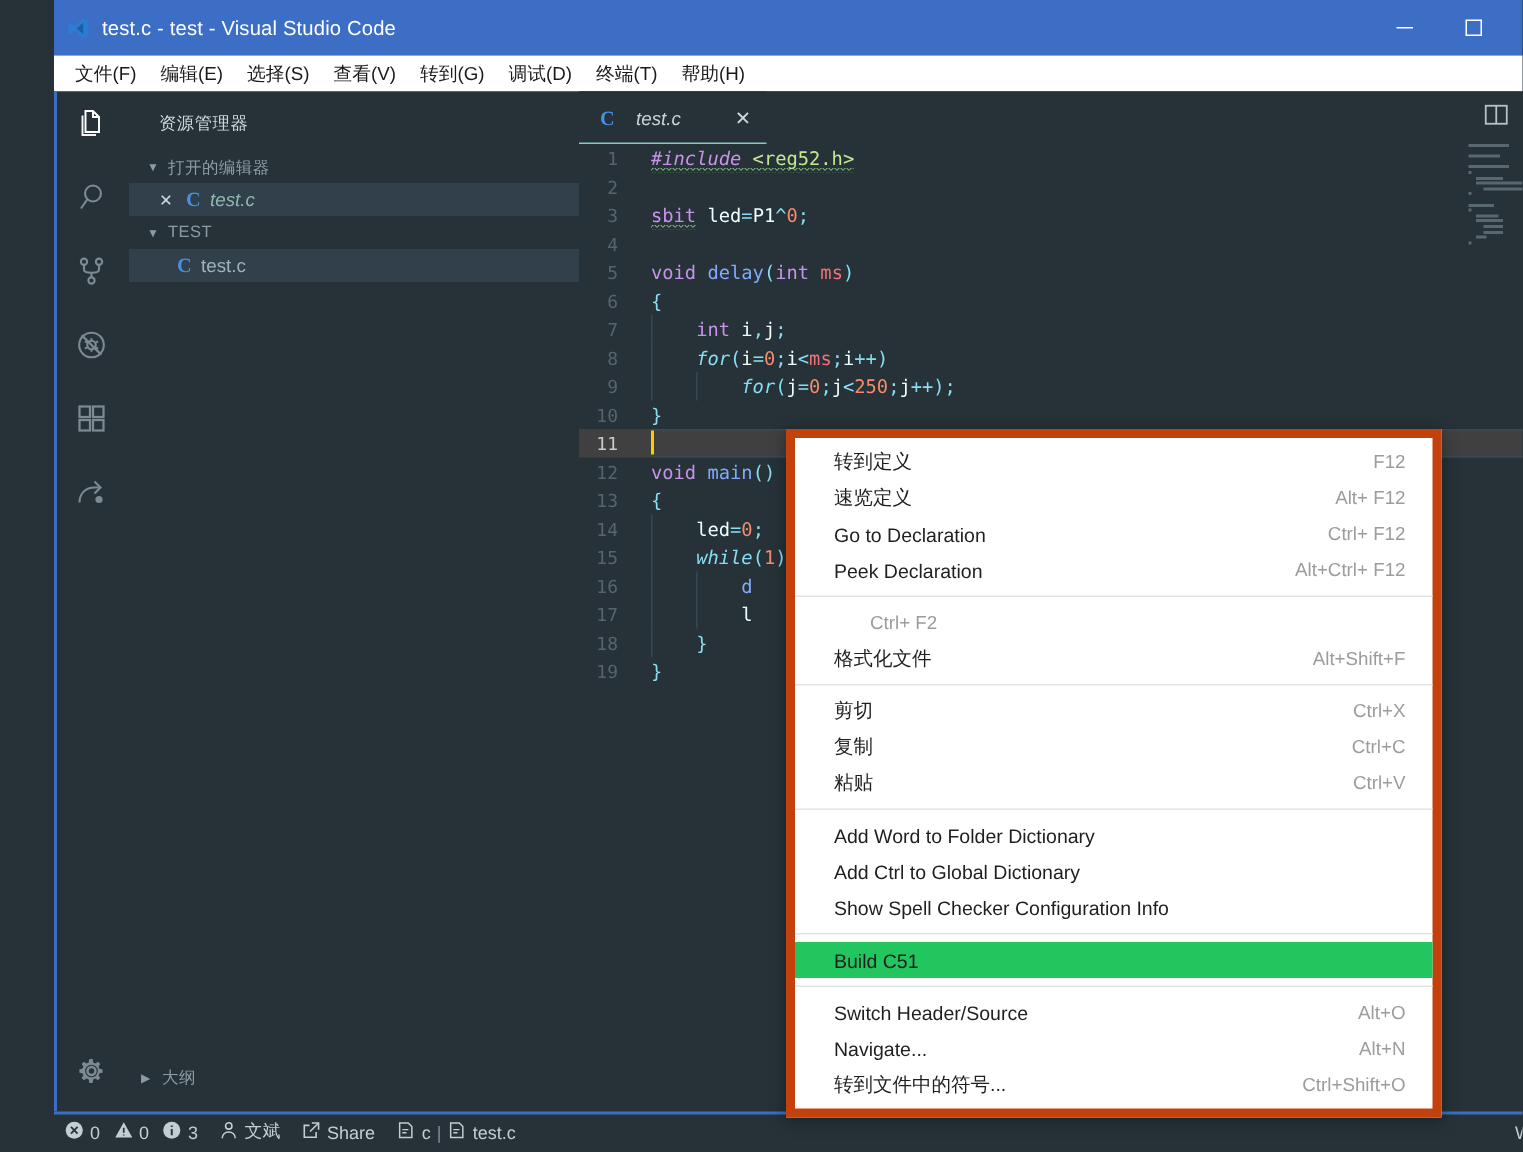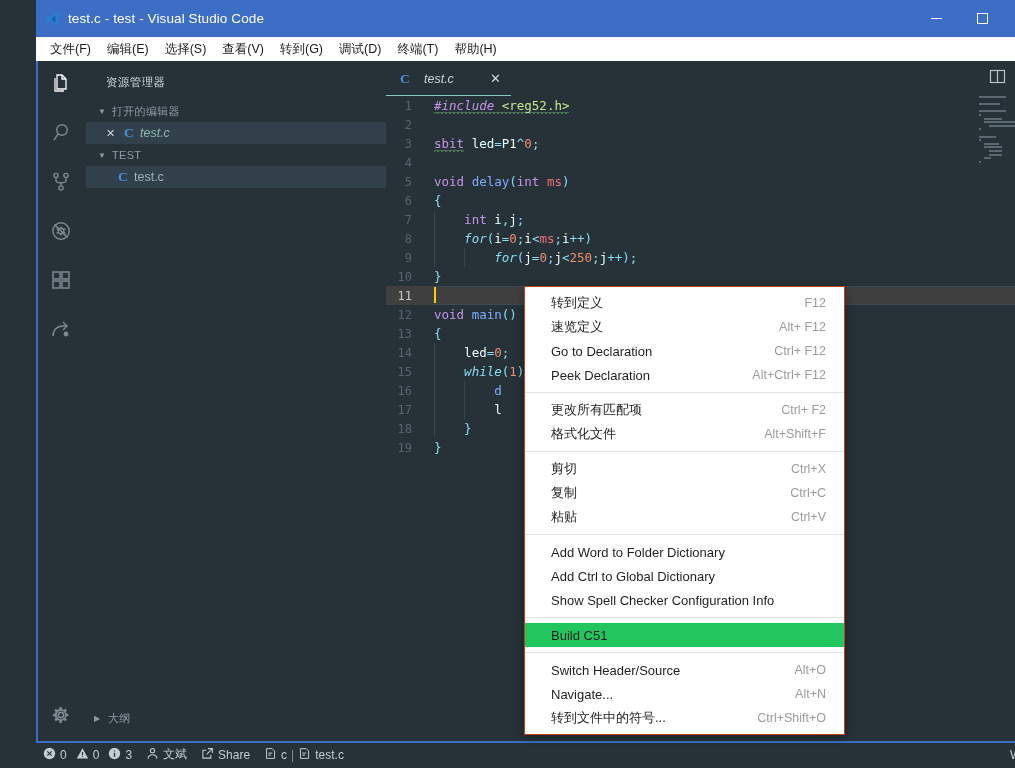--- a/index.html
+++ b/index.html
@@ -150,22 +150,22 @@
     position:absolute; right:14px; top:35px; width:58px; height:200px; opacity:.62;
   }
   .mm-line { height:2px; margin-bottom:1.6px; background:#7a8a92; }
   .overview-ruler {
     position:absolute; right:0; top:35px; width:14px; height:610px; background:#222d33;
   }
   .ruler-mark { position:absolute; right:1px; width:12px; height:3px; }
 
   
   .ctxmenu {
-    position:absolute; left:488px; top:286px; width:321px;
-    background:#ffffff; border:1px solid #c2410c;
+    position:absolute; left:488px; top:286px; width:437px;
+    background:#ffffff; border:6px solid #c2410c;
     box-shadow:0 2px 10px rgba(0,0,0,.35); padding:4px 0;
     z-index:50; font-size:13px;
   }
   .ctx-item {
     display:flex; align-items:center; height:24px; padding:0 18px 0 26px;
     color:#1f1f1f; white-space:nowrap;
   }
   .ctx-item.highlight { background:#22c55e; }
   .ctx-label { flex:1; }
   .ctx-key { color:#9c9c9c; font-size:12.5px; margin-left:24px; }
@@ -412,21 +412,20 @@
       <div class="ctx-item">
         <span class="ctx-label">Go to Declaration</span>
         <span class="ctx-key">Ctrl+ F12</span>
       </div>
       <div class="ctx-item">
         <span class="ctx-label">Peek Declaration</span>
         <span class="ctx-key">Alt+Ctrl+ F12</span>
       </div>
       <div class="ctx-sep"></div>
       <div class="ctx-item">
-        <span class="ctx-label">更改所有匹配项</span>
         <span class="ctx-key">Ctrl+ F2</span>
       </div>
       <div class="ctx-item">
         <span class="ctx-label">格式化文件</span>
         <span class="ctx-key">Alt+Shift+F</span>
       </div>
       <div class="ctx-sep"></div>
       <div class="ctx-item">
         <span class="ctx-label">剪切</span>
         <span class="ctx-key">Ctrl+X</span>

